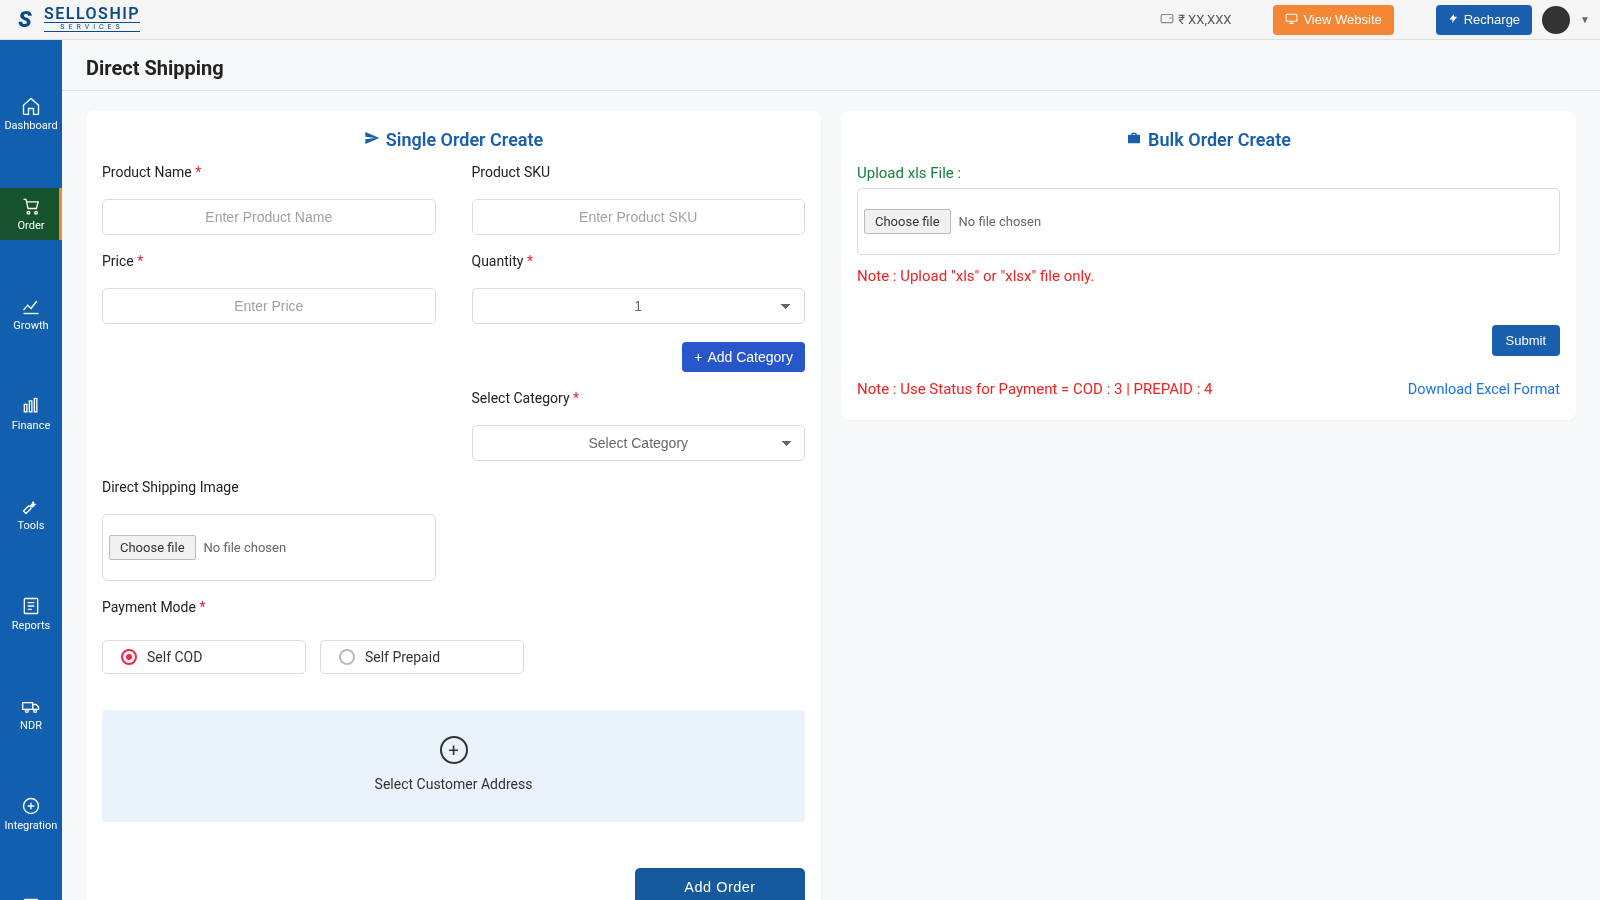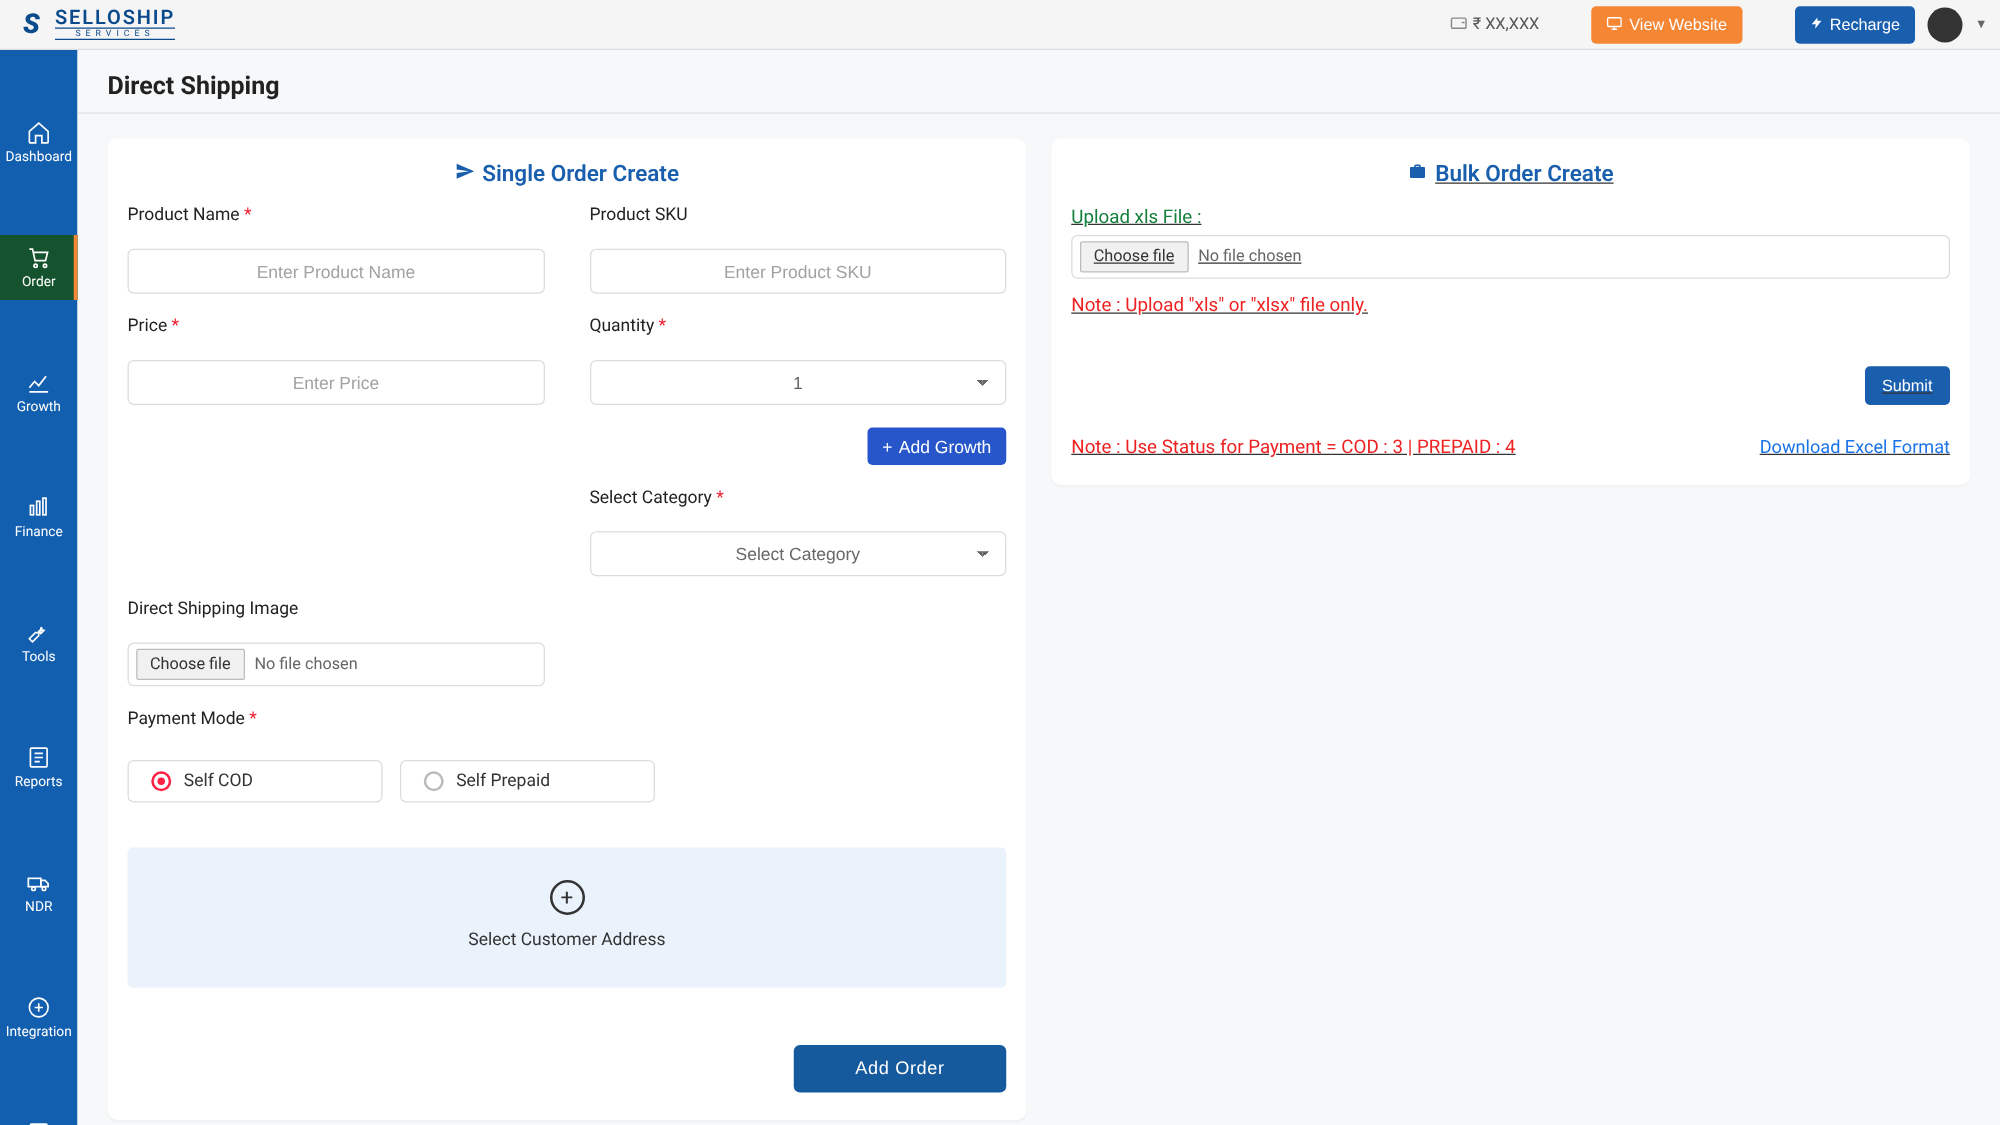--- a/index.html
+++ b/index.html
@@ -35,21 +35,21 @@
 .card-title { text-align: center; color: #195fad; font-size: 18px; font-weight: 600; display: flex; align-items: center; justify-content: center; gap: 6px; margin-bottom: 14px; }
 
 .form-grid { display: grid; grid-template-columns: 1fr 1fr; gap: 18px 36px; }
 .form-group { display: flex; flex-direction: column; gap: 19px; }
 .label { font-size: 14px; color: #222; }
 .req { color: #e23; }
 .input, .select { border: 1px solid #dcdcdc; border-radius: 5px; padding: 9px 20px; font-size: 14px; color: #333; background: #fff; width: 100%; text-align: center; }
 .input::placeholder { color: #a2a2a2; }
 .select { appearance: none; background-image: linear-gradient(45deg,transparent 50%,#666 50%),linear-gradient(135deg,#666 50%,transparent 50%); background-position: calc(100% - 18px) 15px, calc(100% - 13px) 15px; background-size: 5px 5px,5px 5px; background-repeat: no-repeat; color: #666; }
 
-.file-wrap { border: 1px solid #dcdcdc; border-radius: 5px; padding: 4px 6px; display: flex; align-items: center; gap: 8px; }
+.file-wrap { border: 1px solid #dcdcdc; border-radius: 5px; padding: 20px 6px; display: flex; align-items: center; gap: 8px; }
 .choose-btn { border: 1px solid #bbb; background: #f1f1f1; padding: 4px 10px; font-size: 13px; border-radius: 2px; cursor: pointer; }
 .file-text { font-size: 13px; color: #666; }
 
 .add-product-row { grid-column: 2; display: flex; justify-content: flex-end; }
 .btn-sm { padding: 7px 12px; font-size: 14px; }
 
 .payment-row { display: flex; gap: 14px; margin-top: 6px; }
 .pill { border: 1px solid #dcdcdc; border-radius: 5px; padding: 8px 18px; display: flex; align-items: center; gap: 10px; flex: 1; min-width: 0; cursor: pointer; color: #333; }
 .radio { width: 16px; height: 16px; border: 2px solid #bbb; border-radius: 50%; display: inline-block; position: relative; }
 .radio.on { border-color: #f24; }
@@ -236,21 +236,21 @@
             <input class="input" placeholder="Enter Price" style="">
           </div>
           <div class="form-group">
             <div class="label"><span>Quantity</span> <span class="req">*</span></div>
             <select class="select"><option>1</option></select>
           </div>
 
           <div class="add-product-row">
             <button class="btn btn-blue btn-sm" style="background:#2656c9">
               <span>+</span>
-              <span>Add Growth</span>
+              <span>Add Category</span>
             </button>
           </div>
           <div></div>
 
           <div class="form-group">
             <div class="label"><span>Select Category</span> <span class="req">*</span></div>
             <select class="select"><option>Select Category</option></select>
           </div>
           <div class="form-group">
             <div class="label">Direct Shipping Image</div>
@@ -278,21 +278,21 @@
             <div class="plus">+</div>
             <div>Select Customer Address</div>
           </div>
 
           <div class="order-btn-row">
             <button class="order-btn">Add Order</button>
           </div>
         </div>
       </div>
 
-      <div class="card bulk-card" style="align-self:start;text-decoration:underline;">
+      <div class="card bulk-card" style="align-self:start;">
         <div class="card-title">
           <span>
             <svg width="16" height="16" viewBox="0 0 24 24" fill="#195fad">
                 <path d="M10 4h4a2 2 0 012 2v1h4a1 1 0 011 1v11a1 1 0 01-1 1H4a1 1 0 01-1-1V8a1 1 0 011-1h4V6a2 2 0 012-2zm0 3h4V6h-4v1z"></path>
               </svg>
           </span>
           <span>Bulk Order Create</span>
         </div>
         <div class="upload-label">Upload xls File :</div>
         <div class="file-wrap" style="margin-top:6px;">

